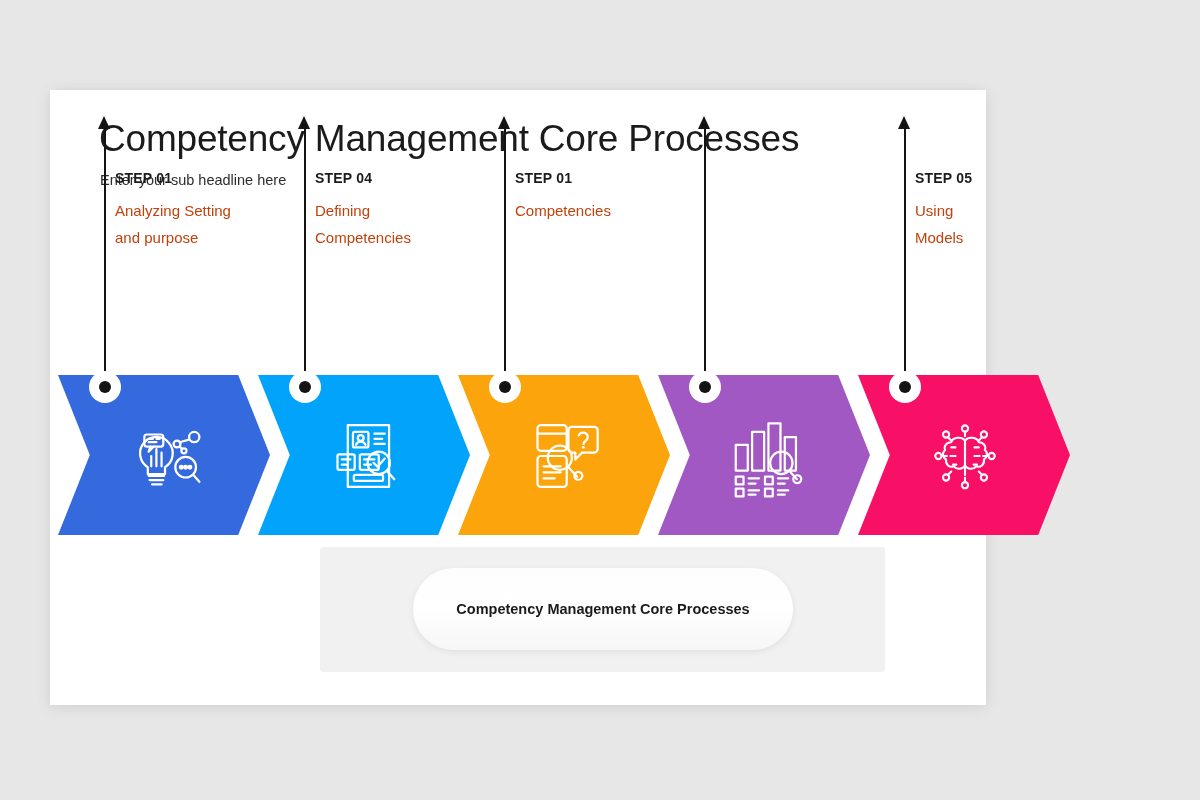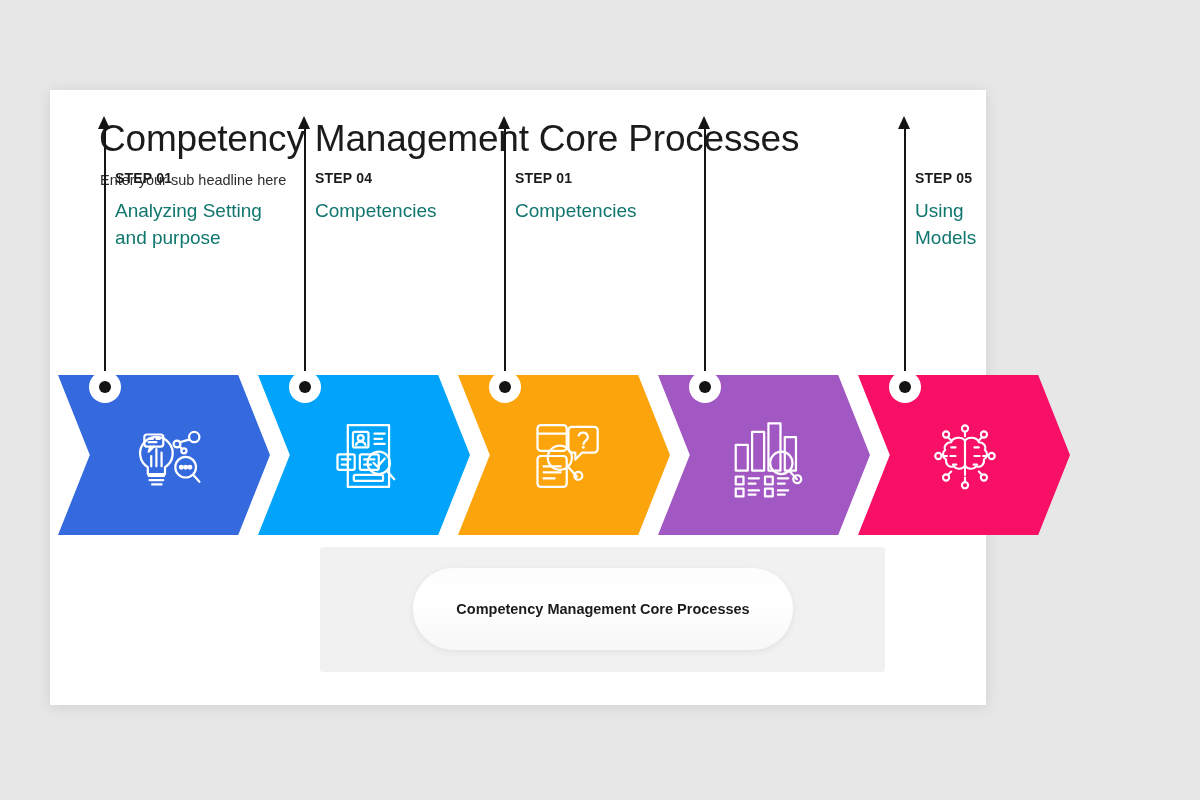--- a/index.html
+++ b/index.html
@@ -109,22 +109,22 @@
   }
   .step-heading {
     font-size: 14px;
     font-weight: bold;
     color: #1b1b1b;
     letter-spacing: 0.2px;
     margin-bottom: 11px;
     white-space: nowrap;
   }
   .step-desc-line {
-    font-size: 19px;
-    color: #0f766e;
+    font-size: 15px;
+    color: #c2410c;
     line-height: 27px;
     white-space: nowrap;
   }
 
   
   .chevron {
     position: absolute;
     left: 8px;
     top: 285px;
     width: 212px;
@@ -213,20 +213,21 @@
         </div>
       </div>
       <div class="pin-dot"></div>
     </div>
 
     <div class="step-col" style="left:200px;">
       <div class="pin-arrow"></div>
       <div class="pin-line"></div>
       <div class="step-text">
         <div class="step-heading">STEP 04</div>
+        <div class="step-desc-line">Defining</div>
         <div class="step-desc-line">Competencies</div>
       </div>
       <div class="chevron" style="background:#02a4fb;">
         <div class="chevron-icon">
           <svg viewBox="0 0 100 100" width="86" height="86" fill="none" stroke="#ffffff" stroke-width="2.6" stroke-linecap="round" stroke-linejoin="round">
             <path d="M30 14 h48 v72 h-48 z"></path>
             <rect x="36" y="22" width="18" height="18" rx="2"></rect>
             <circle cx="45" cy="29" r="3.4"></circle>
             <path d="M39.5 37 a6 6 0 0 1 11 0"></path>
             <path d="M61 24 h12 M61 30 h9 M61 36 h12"></path>

